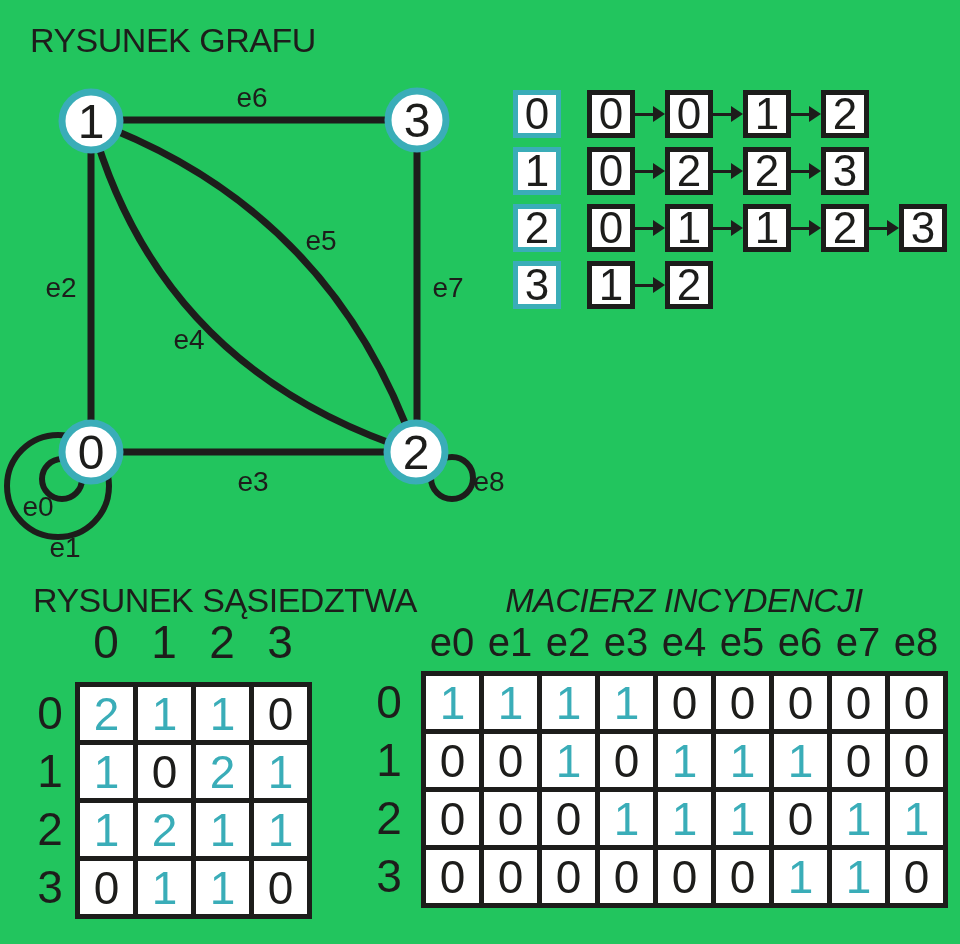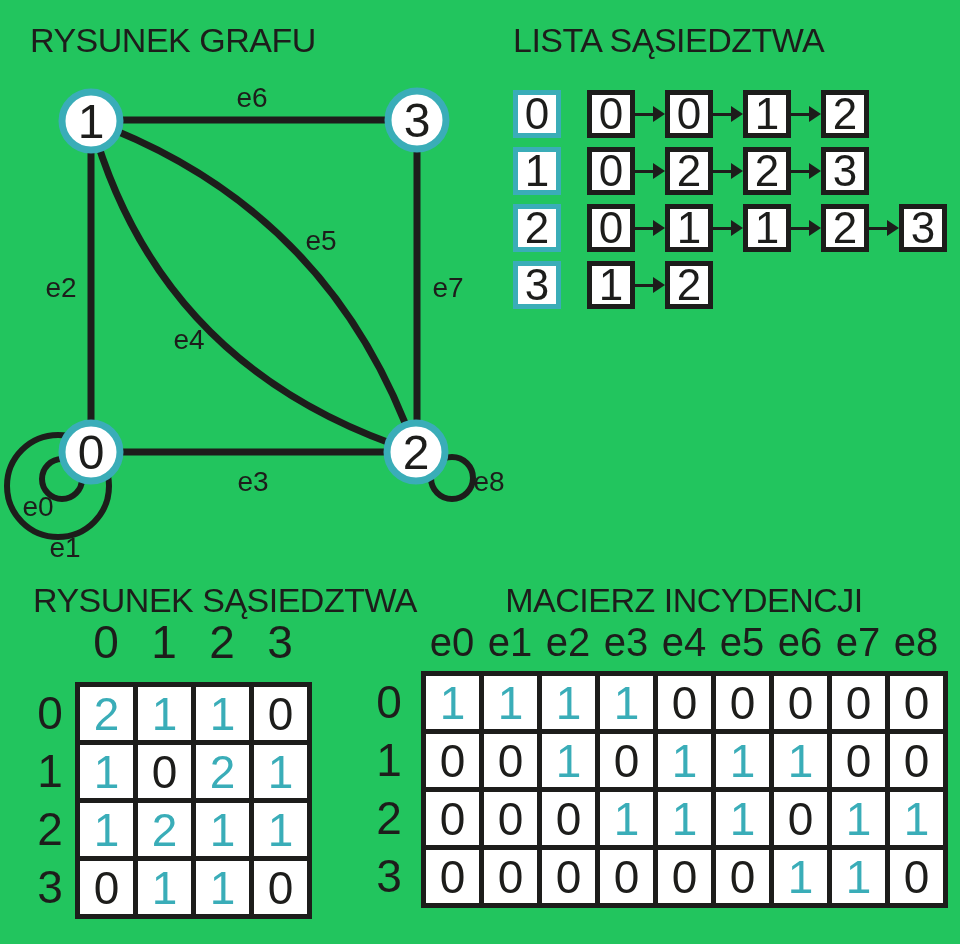--- a/index.html
+++ b/index.html
@@ -9,21 +9,21 @@
   *{margin:0;padding:0;box-sizing:border-box;}
   html,body{background:#fff;}
   body{font-family:"Liberation Sans", sans-serif;color:var(--ink);}
   .canvas{
     position:relative;width:960px;height:944px;background:#22c55e;overflow:hidden;
   }
   .title{
     position:absolute;font-size:34px;line-height:34px;letter-spacing:-0.5px;
     color:var(--ink);white-space:nowrap;
   }
-  .title.center{text-align:center;}
+  .title.center{text-align:center;font-style:italic;}
 
   
   svg.graph{position:absolute;left:0;top:0;}
   .edge{fill:none;stroke:var(--ink);stroke-width:7;stroke-linecap:round;}
   .loop{fill:none;stroke:var(--ink);stroke-width:6;}
   .vertex-ring{fill:#fff;stroke:var(--accent);stroke-width:7;}
   .vertex-label{font-size:48px;fill:var(--ink);text-anchor:middle;}
   .edge-label{font-size:28px;fill:var(--ink);text-anchor:middle;}
 
   
@@ -64,21 +64,20 @@
   .row-heads span{display:flex;align-items:center;justify-content:center;font-size:46px;color:var(--ink);}
   #adj-row-heads{left:25px;top:684px;grid-template-rows:repeat(4,58px);}
   #inc-row-heads{left:364px;top:673px;grid-template-rows:repeat(4,58px);}
 </style>
 </head>
 <body>
 
 <div class="canvas">
 
   <div class="title" style="left:30px;top:23px">RYSUNEK GRAFU</div>
-  <div class="title" style="left:513px;top:23px">LISTA SĄSIEDZTWA</div>
   <div class="title" style="left:33px;top:583px">RYSUNEK SĄSIEDZTWA</div>
   <div class="title center" style="left:420px;top:583px;width:528px">MACIERZ INCYDENCJI</div>
 
   <svg class="graph" width="520" height="580" viewBox="0 0 520 580">
 
     <circle class="loop" cx="58" cy="486" r="51"></circle>
     <circle class="loop" cx="62" cy="479" r="20"></circle>
     <circle class="loop" cx="452" cy="478" r="21"></circle>
 
     <line class="edge" x1="91" y1="120" x2="417" y2="120"></line>

